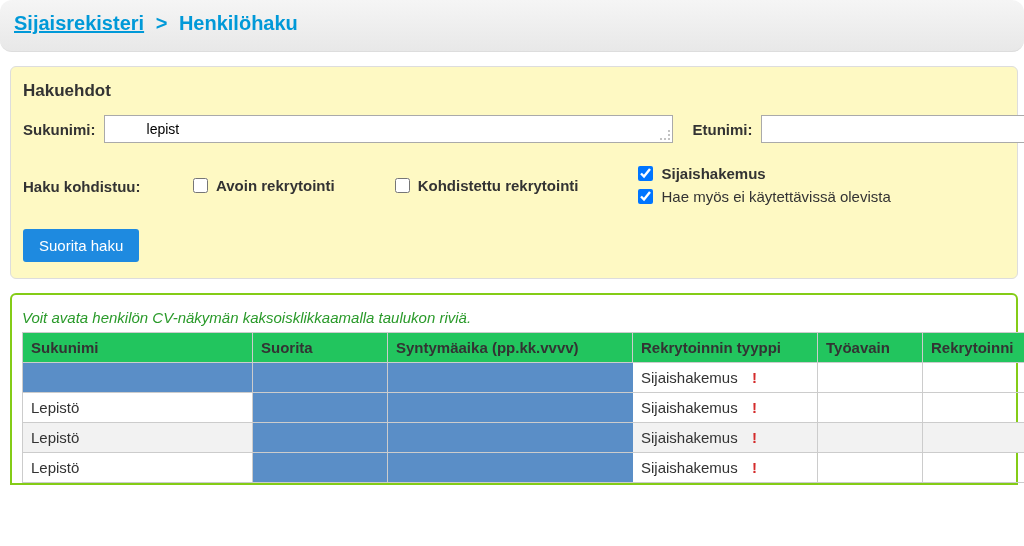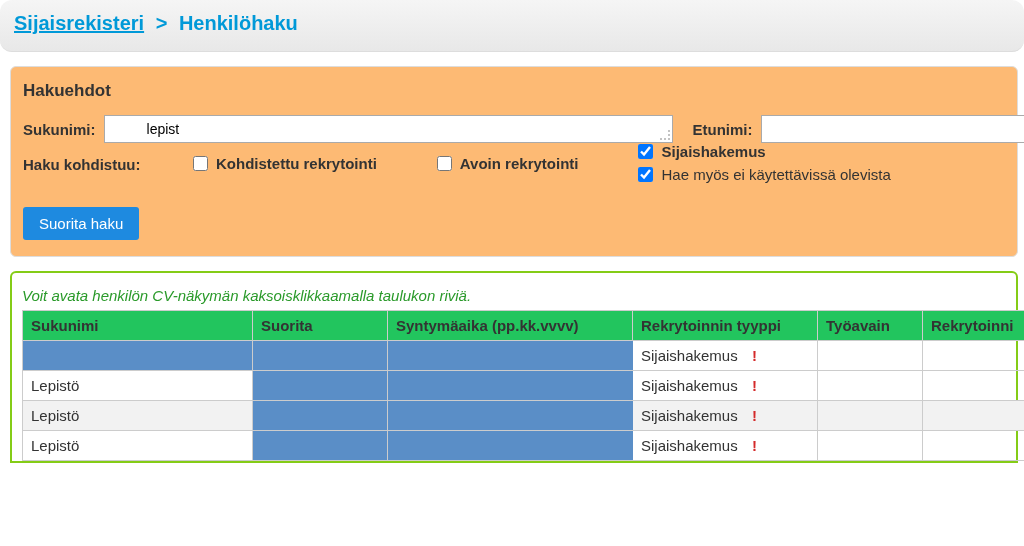--- a/index.html
+++ b/index.html
@@ -28,31 +28,32 @@
     }
     .breadcrumb .sep {
       margin: 0 6px;
       color: #0099d8;
     }
     .panel {
       margin: 14px 6px 10px 10px;
       border: 1px solid #ddd;
       border-radius: 6px;
       padding: 14px 16px 16px 12px;
-      background: #fdba74;
+      background: #fef9c3;
     }
     .section-title {
       font-size: 17px;
       font-weight: bold;
       margin-bottom: 14px;
       color: #333;
     }
     .form-row {
       display: flex;
       align-items: center;
+      margin-bottom: 22px;
       gap: 8px;
     }
     .label-strong {
       font-weight: bold;
       color: #333;
       font-size: 15px;
       white-space: nowrap;
     }
     .label-sukunimi { width: 92px; }
     .label-etunimi { width: 70px; margin-left: 12px; }
@@ -191,25 +192,25 @@
     </span>
     <span class="label-strong label-etunimi">Etunimi:</span>
     <input type="text" class="text-input input-etunimi" value="" style="">
   </div>
 
   <div class="haku-row">
     <span class="label-strong label-hakukohdistuu">Haku kohdistuu:</span>
     <div class="cb-group">
       <label class="cb-item">
         <input type="checkbox" style="">
-        <span>Kohdistettu rekrytointi</span>
+        <span>Avoin rekrytointi</span>
       </label>
       <label class="cb-item">
         <input type="checkbox" style="">
-        <span>Avoin rekrytointi</span>
+        <span>Kohdistettu rekrytointi</span>
       </label>
       <div class="cb-col">
         <label class="cb-item">
           <input type="checkbox" checked="" style="">
           <span>Sijaishakemus</span>
         </label>
         <label class="cb-item light">
           <input type="checkbox" checked="" style="">
           <span>Hae myös ei käytettävissä olevista</span>
         </label>

